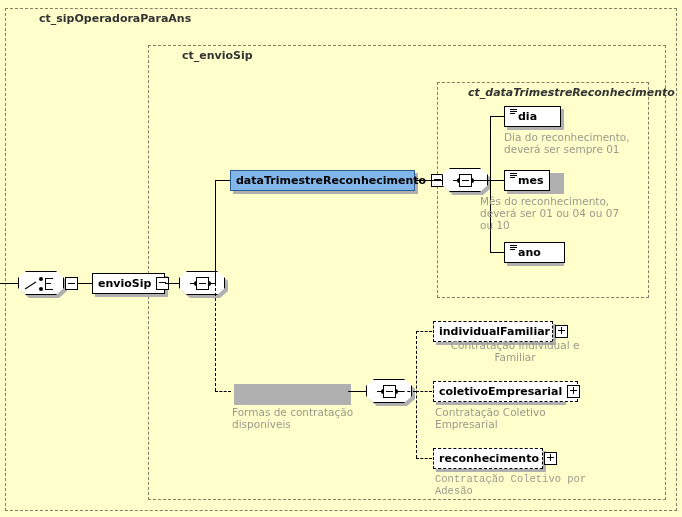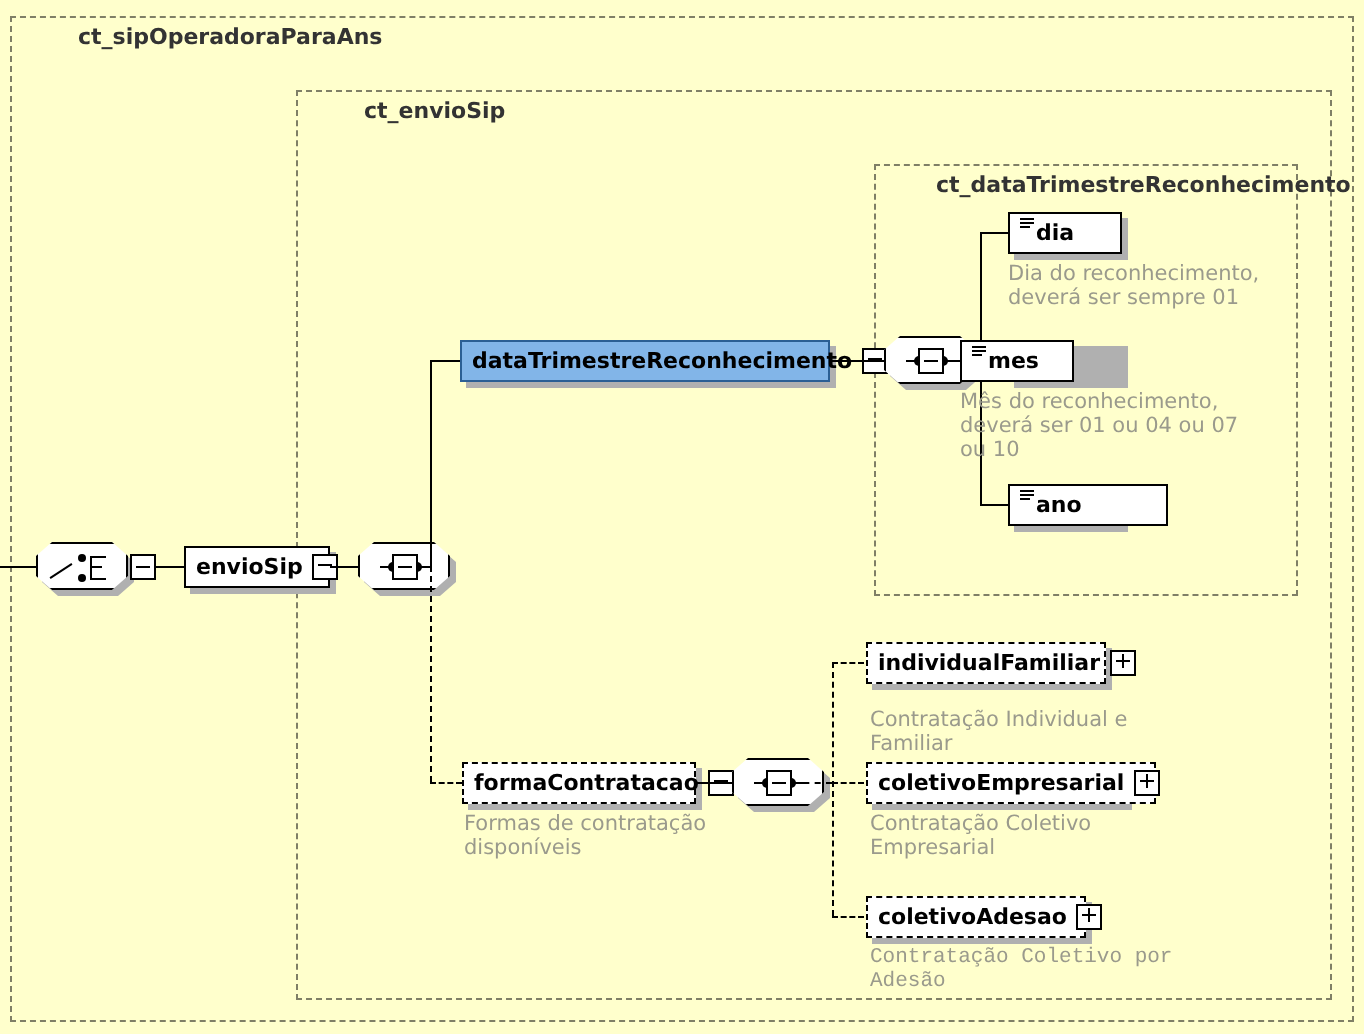--- a/index.html
+++ b/index.html
@@ -215,21 +215,21 @@
 
 <div id="canvas">
 
   <div class="group-box" style="left:5px; top:8px; width:672px; height:503px;"></div>
   <div class="group-label" style="left:11px; top:12px;">ct_sipOperadoraParaAns</div>
 
   <div class="group-box" style="left:148px; top:45px; width:518px; height:455px;"></div>
   <div class="group-label" style="left:154px; top:49px;">ct_envioSip</div>
 
   <div class="group-box" style="left:437px; top:82px; width:212px; height:216px;"></div>
-  <div class="group-label" style="left:440px; top:86px;">ct_dataTrimestreReconhecimento</div>
+  <div class="group-label" style="left:440px; top:86px;font-style:italic;">ct_dataTrimestreReconhecimento</div>
 
   <div class="ln h" style="left:0px; top:283px; width:18px;"></div>
 
   <div class="octa-sh" style="left:21px; top:274px;"></div>
   <div class="octa" style="left:18px; top:271px;">
     <div class="root-glyph">
       <div class="slash"></div>
       <div class="dot" style="left:20px; top:5px;"></div>
       <div class="dot" style="left:20px; top:15px;"></div>
       <div class="bar" style="left:26px; top:7px; width:1px; height:10px;"></div>
@@ -297,47 +297,43 @@
         <i></i>
         <i></i>
         <i></i>
       </span>
     <span class="lbl">dia</span>
   </div>
   <div class="anno" style="left:504px; top:131px; width:150px;">Dia do reconhecimento,
 deverá ser sempre 01</div>
 
   <div class="node-shadow" style="left:507px; top:173px; width:57px; height:21px;"></div>
-  <div class="node" style="left:480px; top:170px; width:57px;">
+  <div class="node" style="left:504px; top:170px; width:46px;">
     <span class="tlines">
         <i></i>
         <i></i>
         <i></i>
       </span>
     <span class="lbl">mes</span>
   </div>
   <div class="anno" style="left:480px; top:195px; width:150px;">Mês do reconhecimento,
 deverá ser 01 ou 04 ou 07
 ou 10</div>
 
   <div class="node-shadow" style="left:507px; top:245px; width:57px; height:21px;"></div>
-  <div class="node" style="left:504px; top:242px; width:80px;">
+  <div class="node" style="left:504px; top:242px; width:61px;">
     <span class="tlines">
         <i></i>
         <i></i>
         <i></i>
       </span>
     <span class="lbl">ano</span>
   </div>
 
   <div class="node-shadow" style="left:234px; top:384px; width:117px; height:21px;"></div>
-  <div class="node dashed" style="left:231px; top:381px; width:117px;">
-    <span class="lbl">formaContratacao</span>
-    <span class="boxbtn"></span>
-  </div>
   <div class="anno" style="left:232px; top:406px; width:160px;">Formas de contratação
 disponíveis</div>
 
   <div class="ln h" style="left:348px; top:391px; width:18px;"></div>
 
   <div class="octa-sh" style="left:369px; top:382px;"></div>
   <div class="octa" style="left:366px; top:379px;">
     <div class="seq-glyph">
         <b></b>
         <b></b>
@@ -350,32 +346,32 @@
   <div class="ln dash-v" style="left:416px; top:331px; height:127px;"></div>
   <div class="ln dash-h" style="left:416px; top:331px; width:16px;"></div>
   <div class="ln dash-h" style="left:416px; top:391px; width:16px;"></div>
   <div class="ln dash-h" style="left:416px; top:458px; width:16px;"></div>
 
   <div class="node-shadow" style="left:436px; top:324px; width:120px; height:21px;"></div>
   <div class="node dashed" style="left:433px; top:321px; width:120px;">
     <span class="lbl">individualFamiliar</span>
     <span class="boxbtn plus"></span>
   </div>
-  <div class="anno" style="left:435px; top:354px; width:160px;">Contratação Individual e
+  <div class="anno" style="left:435px; top:339px; width:160px;text-align:center;">Contratação Individual e
 Familiar</div>
 
   <div class="node-shadow" style="left:436px; top:384px; width:130px; height:21px;"></div>
   <div class="node dashed" style="left:433px; top:381px; width:145px;align-items:center;">
     <span class="lbl">coletivoEmpresarial</span>
     <span class="boxbtn plus"></span>
   </div>
   <div class="anno" style="left:435px; top:406px; width:160px;">Contratação Coletivo
 Empresarial</div>
 
   <div class="node-shadow" style="left:436px; top:451px; width:110px; height:21px;"></div>
   <div class="node dashed" style="left:433px; top:448px; width:110px;">
-    <span class="lbl">coletivoAdesao</span>
+    <span class="lbl">reconhecimento</span>
     <span class="boxbtn plus"></span>
   </div>
   <div class="anno" style="left:435px; top:473px; width:170px;font-family:Liberation Mono, monospace;">Contratação Coletivo por
 Adesão</div>
 
 </div>
 
 </body></html>

